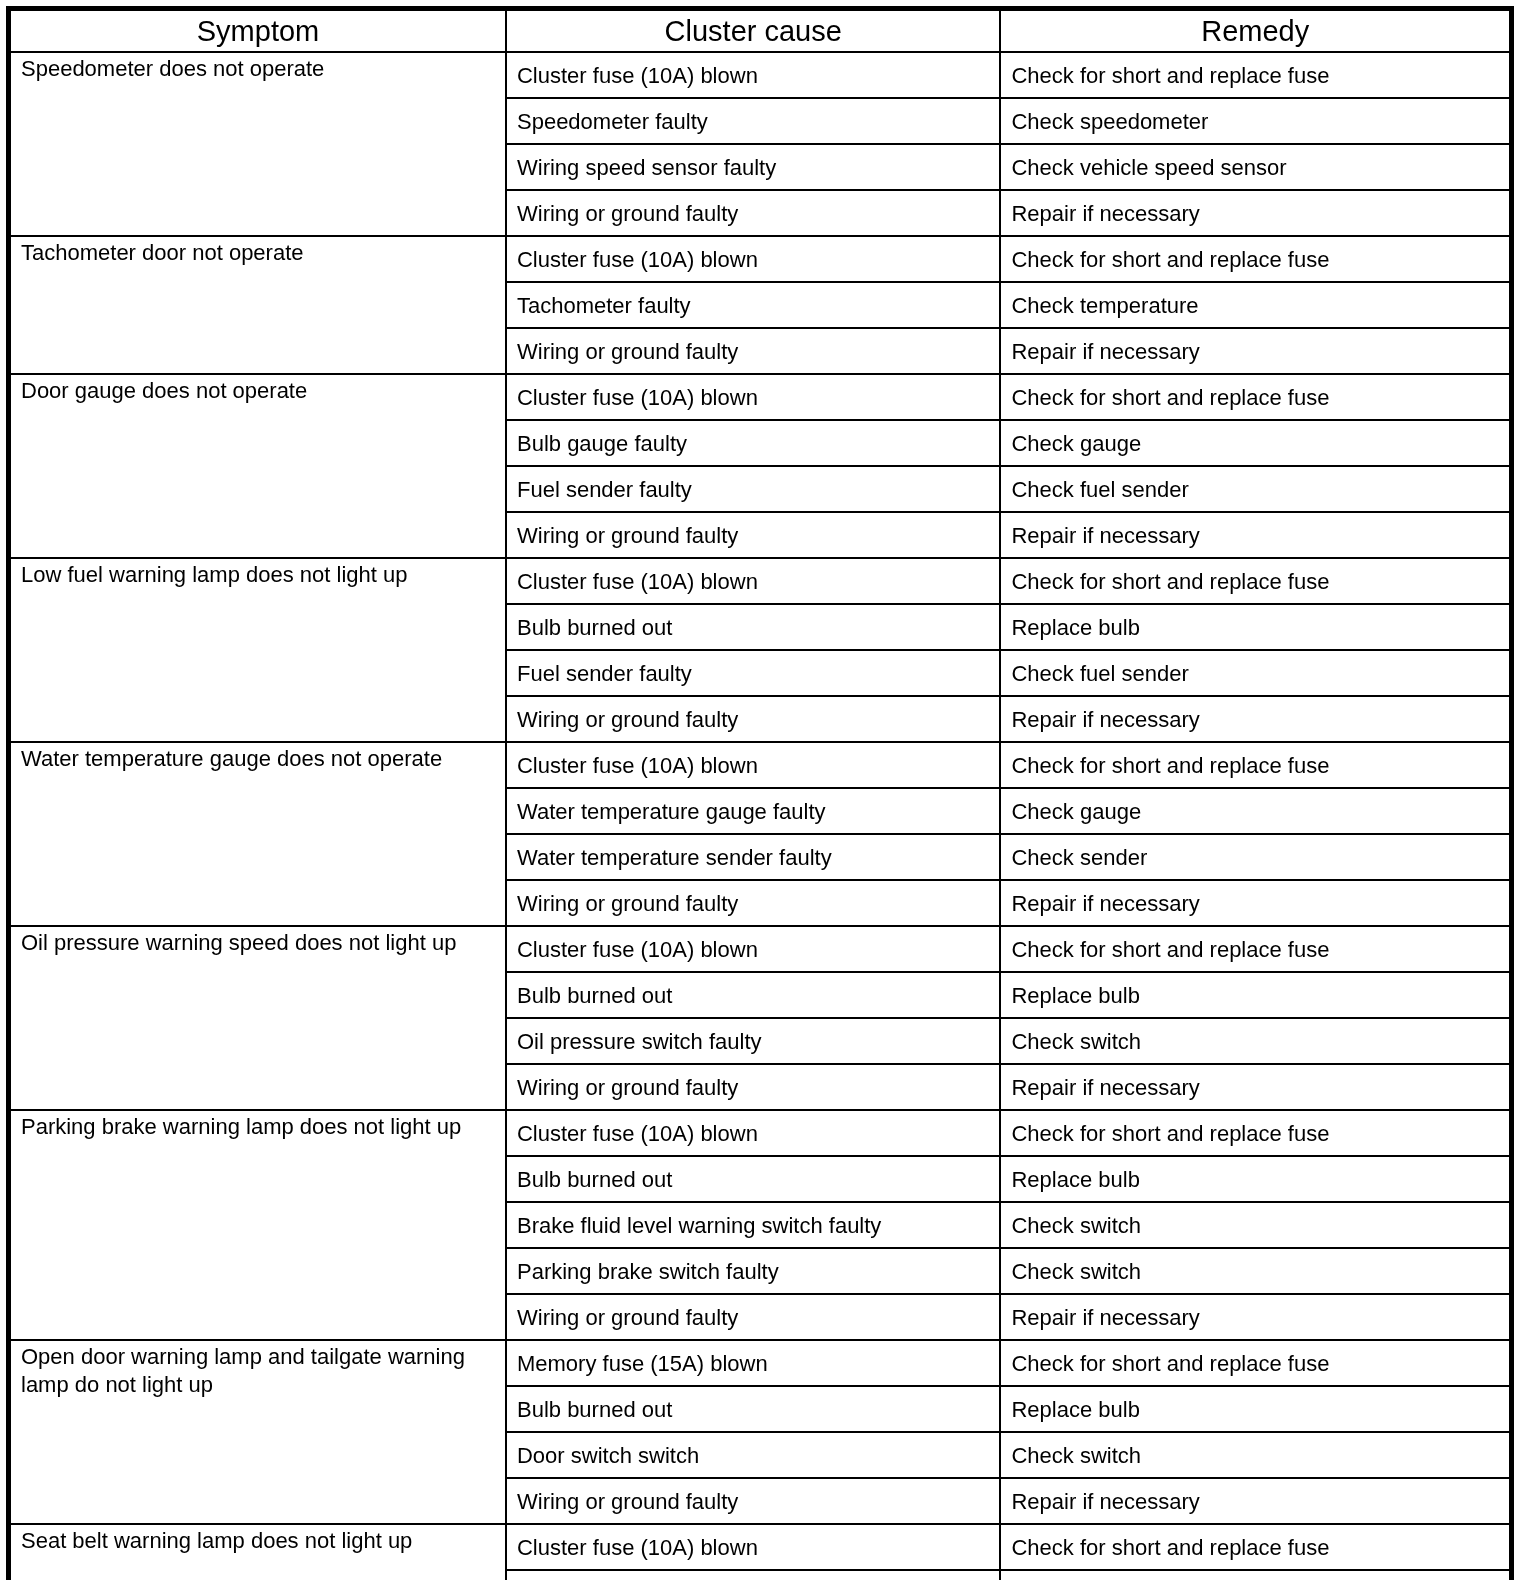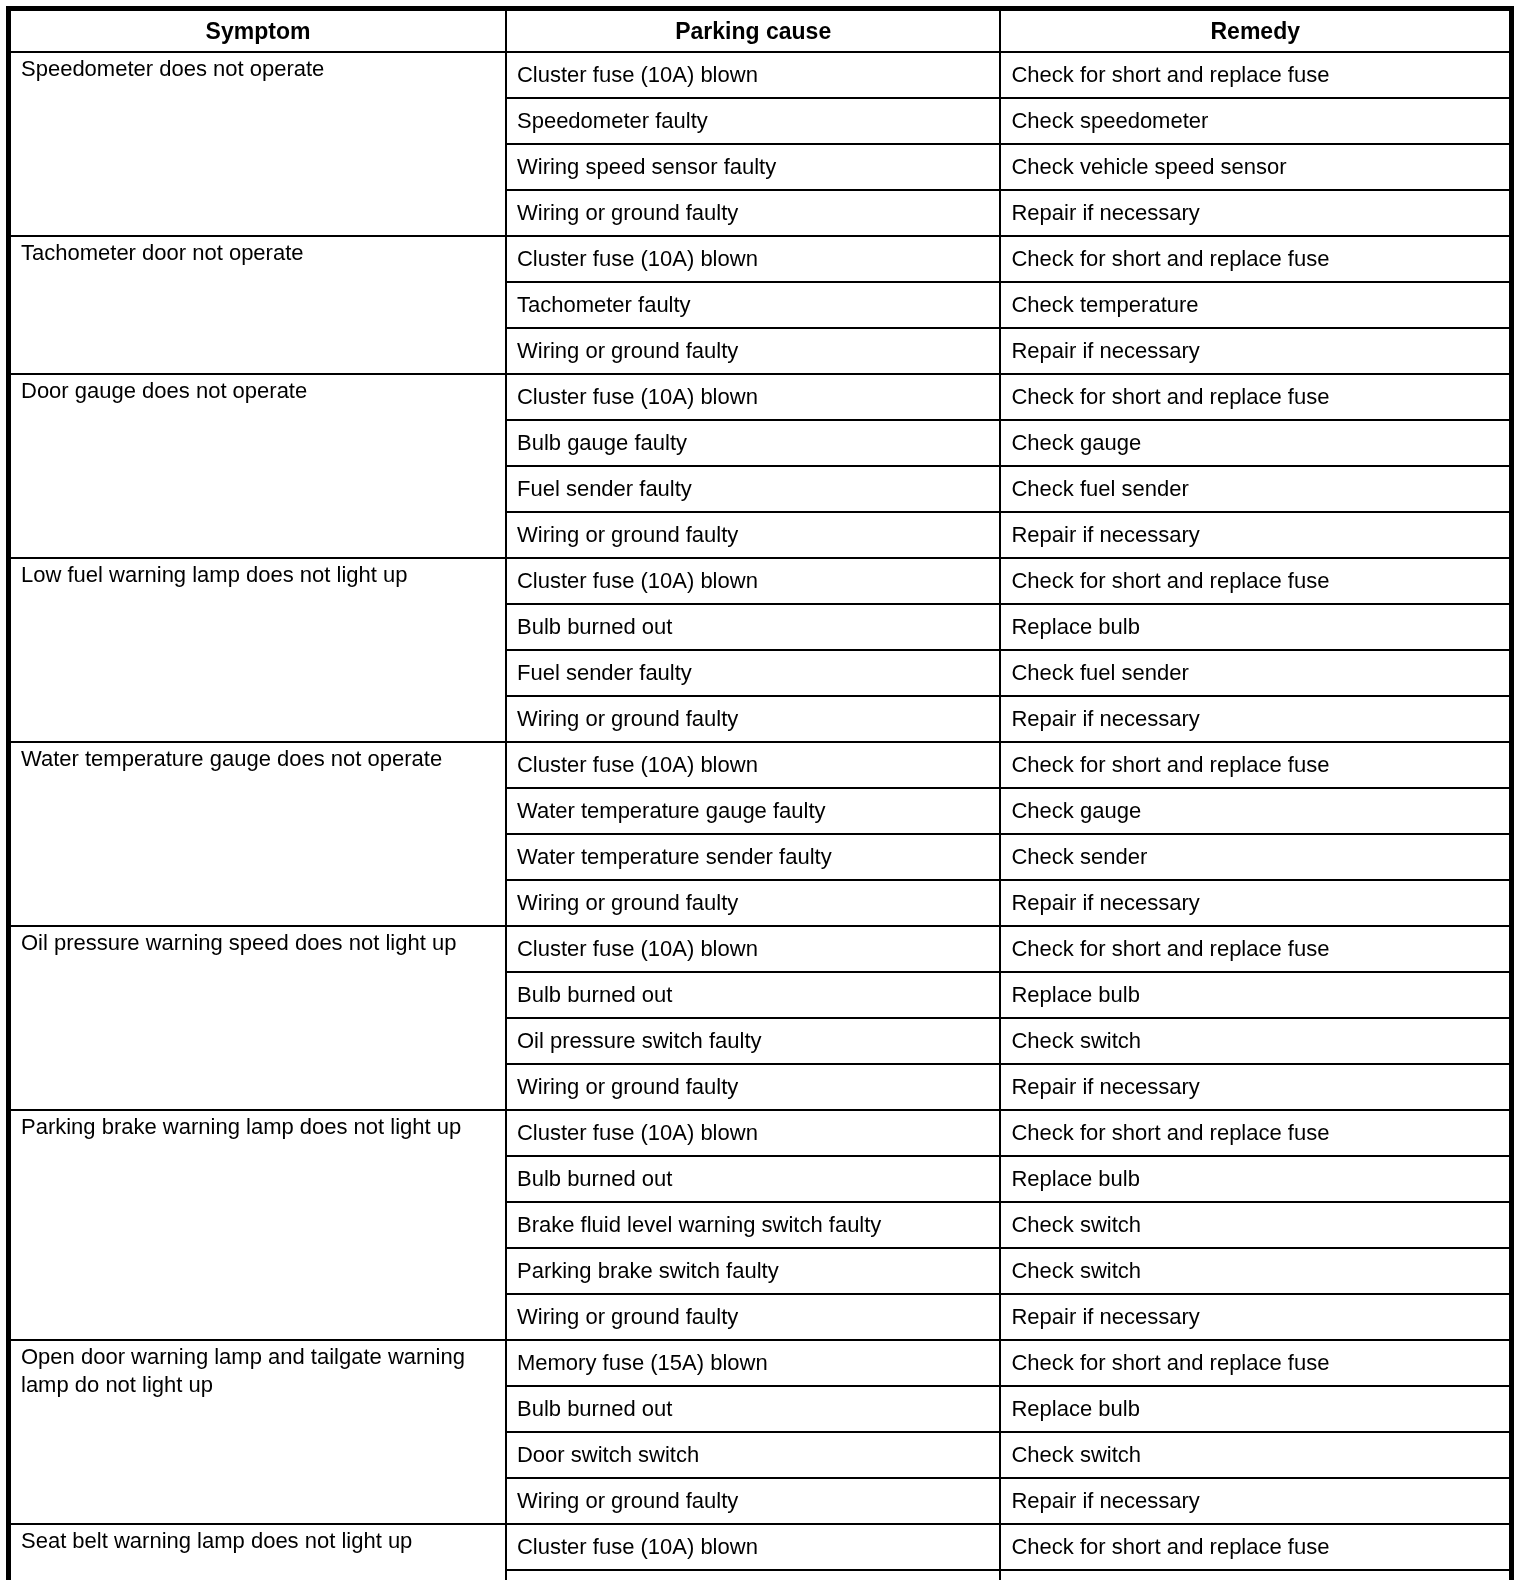--- a/index.html
+++ b/index.html
@@ -27,24 +27,24 @@
   }
   table.trouble th,
   table.trouble td {
     border: 2px solid #000000;
     font-size: 22px;
     line-height: 1.25;
     color: #000000;
     overflow: hidden;
   }
   table.trouble th {
-    font-weight: bold;
+    font-weight: normal;
     text-align: center;
     height: 36px;
-    font-size: 23px;
+    font-size: 29px;
     padding: 2px 6px;
   }
   table.trouble td {
     padding: 2px 10px;
   }
   td.symptom-cell {
     vertical-align: top;
     padding-top: 7px;
     margin-top: 8px;
   }
@@ -62,21 +62,21 @@
 <div class="page">
   <table class="trouble">
     <colgroup>
       <col class="c-symptom">
       <col class="c-cause">
       <col class="c-remedy">
     </colgroup>
     <thead>
       <tr>
         <th>Symptom</th>
-        <th>Parking cause</th>
+        <th>Cluster cause</th>
         <th>Remedy</th>
       </tr>
     </thead>
     <tbody id="table-body">
         <tr>
           <td class="symptom-cell" rowspan="4">Speedometer does not operate</td>
           <td class="detail-cell">Cluster fuse (10A) blown</td>
           <td class="detail-cell">Check for short and replace fuse</td>
         </tr>
         <tr>

